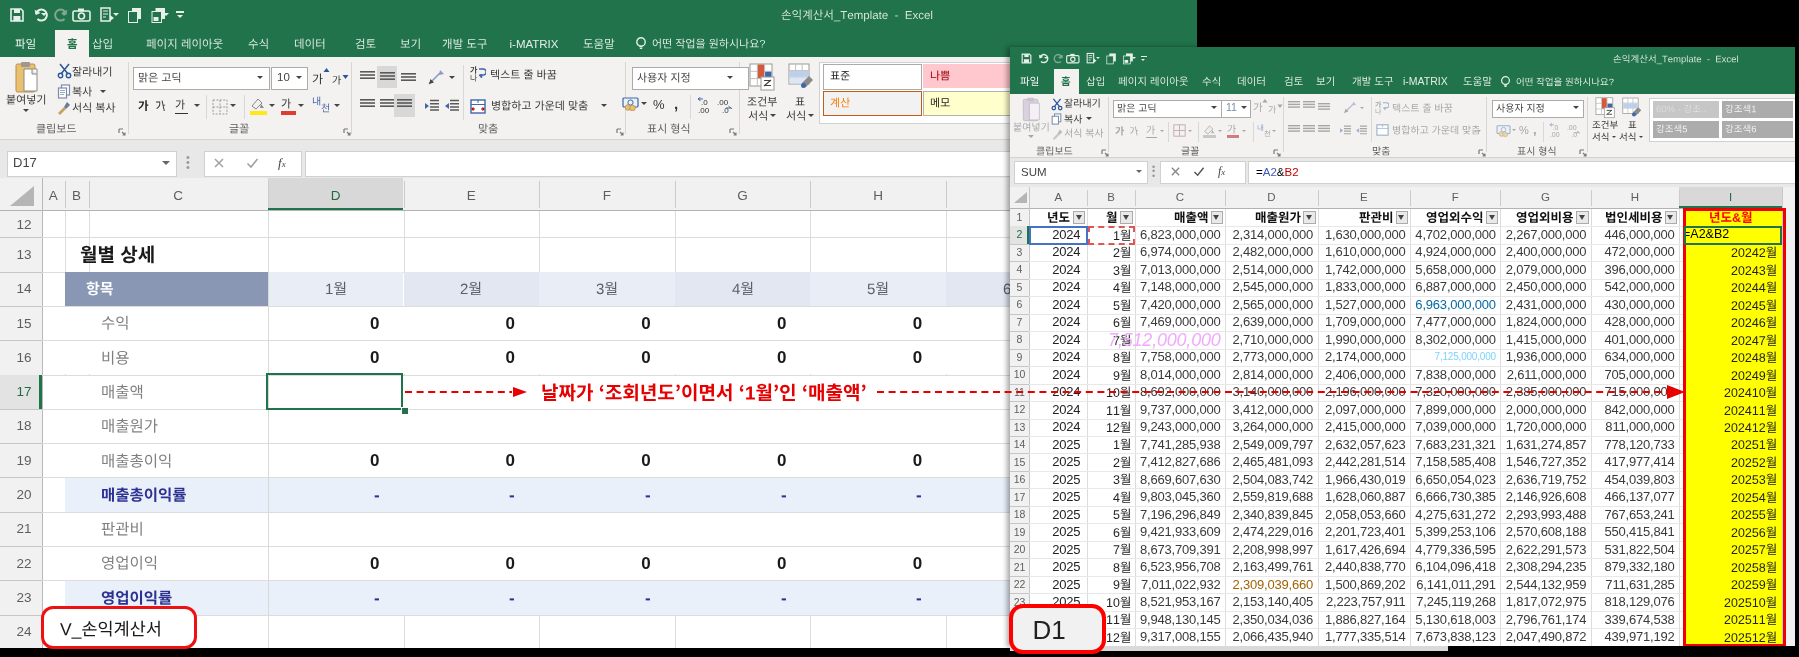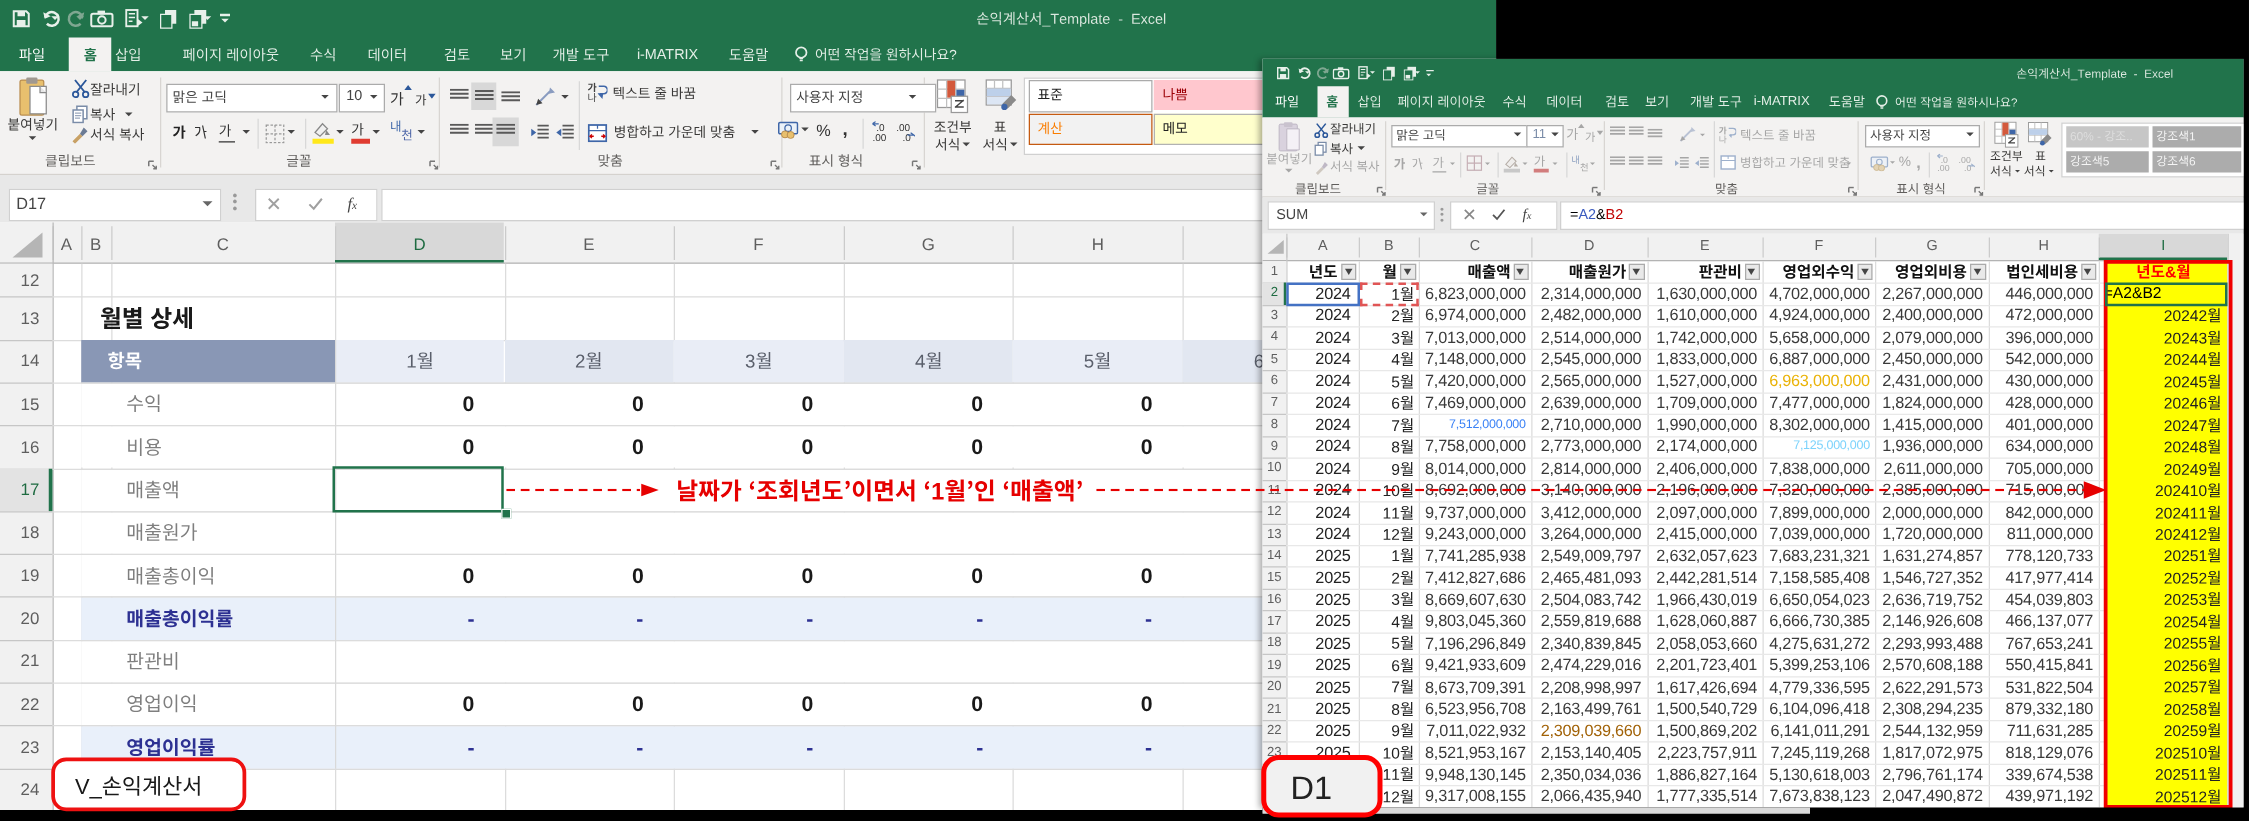--- a/index.html
+++ b/index.html
@@ -2090,21 +2090,21 @@
       <svg class="t" width="20" height="17">
         <g fill="#222" transform="translate(0 10.88) scale(0.0125 -0.0125)">
           <use href="#g107" x="0"></use>
           <use href="#g103" x="556"></use>
         </g>
       </svg>
     </div>
     <div class="p" style="right:578.4px;top:295.8px;font-size:13px;color:#3a3a3a;line-height:18px;height:18px;letter-spacing:-0.2px;">7,420,000,000</div>
     <div class="p" style="right:485.9px;top:295.8px;font-size:13px;color:#3a3a3a;line-height:18px;height:18px;letter-spacing:-0.2px;">2,565,000,000</div>
     <div class="p" style="right:393.4px;top:295.8px;font-size:13px;color:#3a3a3a;line-height:18px;height:18px;letter-spacing:-0.2px;">1,527,000,000</div>
-    <div class="p" style="right:303.1px;top:295.8px;font-size:13px;color:#eab308;line-height:18px;height:18px;letter-spacing:-0.2px;">6,963,000,000</div>
+    <div class="p" style="right:303.1px;top:295.8px;font-size:13px;color:#0369a1;line-height:18px;height:18px;letter-spacing:-0.2px;">6,963,000,000</div>
     <div class="p" style="right:212.7px;top:295.8px;font-size:13px;color:#3a3a3a;line-height:18px;height:18px;letter-spacing:-0.2px;">2,431,000,000</div>
     <div class="p" style="right:124.5px;top:295.8px;font-size:13px;color:#3a3a3a;line-height:18px;height:18px;letter-spacing:-0.2px;">430,000,000</div>
     <div class="p" style="left:1730.8px;top:298.6px;">
       <svg class="t" width="48" height="17">
         <g fill="#222" transform="translate(0 10.88) scale(0.0125 -0.0125)">
           <use href="#g104" x="0"></use>
           <use href="#g127" x="556"></use>
           <use href="#g104" x="1112"></use>
           <use href="#g106" x="1668"></use>
           <use href="#g107" x="2224"></use>
@@ -2141,21 +2141,21 @@
     </div>
     <div class="p" style="right:718.6px;top:330.8px;font-size:13px;color:#222;line-height:18px;height:18px;letter-spacing:-0.2px;">2024</div>
     <div class="p" style="left:1113.2px;top:333.6px;">
       <svg class="t" width="20" height="17">
         <g fill="#222" transform="translate(0 10.88) scale(0.0125 -0.0125)">
           <use href="#g145" x="0"></use>
           <use href="#g103" x="556"></use>
         </g>
       </svg>
     </div>
-    <div class="p" style="right:578.4px;top:330.8px;font-size:10px;color:#3b82f6;line-height:18px;height:18px;letter-spacing:-0.2px;">7,512,000,000</div>
+    <div class="p" style="right:578.4px;top:330.8px;font-size:18px;color:#f0abfc;line-height:18px;height:18px;letter-spacing:-0.2px;font-style:italic;">7,512,000,000</div>
     <div class="p" style="right:485.9px;top:330.8px;font-size:13px;color:#3a3a3a;line-height:18px;height:18px;letter-spacing:-0.2px;">2,710,000,000</div>
     <div class="p" style="right:393.4px;top:330.8px;font-size:13px;color:#3a3a3a;line-height:18px;height:18px;letter-spacing:-0.2px;">1,990,000,000</div>
     <div class="p" style="right:303.1px;top:330.8px;font-size:13px;color:#3a3a3a;line-height:18px;height:18px;letter-spacing:-0.2px;">8,302,000,000</div>
     <div class="p" style="right:212.7px;top:330.8px;font-size:13px;color:#3a3a3a;line-height:18px;height:18px;letter-spacing:-0.2px;">1,415,000,000</div>
     <div class="p" style="right:124.5px;top:330.8px;font-size:13px;color:#3a3a3a;line-height:18px;height:18px;letter-spacing:-0.2px;margin-left:44px;">401,000,000</div>
     <div class="p" style="left:1730.8px;top:333.6px;">
       <svg class="t" width="48" height="17">
         <g fill="#222" transform="translate(0 10.88) scale(0.0125 -0.0125)">
           <use href="#g104" x="0"></use>
           <use href="#g127" x="556"></use>
@@ -2500,21 +2500,21 @@
     <div class="p" style="left:1113.2px;top:560.8px;">
       <svg class="t" width="20" height="17">
         <g fill="#222" transform="translate(0 10.88) scale(0.0125 -0.0125)">
           <use href="#g146" x="0"></use>
           <use href="#g103" x="556"></use>
         </g>
       </svg>
     </div>
     <div class="p" style="right:578.4px;top:558px;font-size:13px;color:#3a3a3a;line-height:18px;height:18px;letter-spacing:-0.2px;">6,523,956,708</div>
     <div class="p" style="right:485.9px;top:558px;font-size:13px;color:#3a3a3a;line-height:18px;height:18px;letter-spacing:-0.2px;">2,163,499,761</div>
-    <div class="p" style="right:393.4px;top:558px;font-size:13px;color:#3a3a3a;line-height:18px;height:18px;letter-spacing:-0.2px;">1,500,540,729</div>
+    <div class="p" style="right:393.4px;top:558px;font-size:13px;color:#3a3a3a;line-height:18px;height:18px;letter-spacing:-0.2px;">2,440,838,770</div>
     <div class="p" style="right:303.1px;top:558px;font-size:13px;color:#3a3a3a;line-height:18px;height:18px;letter-spacing:-0.2px;">6,104,096,418</div>
     <div class="p" style="right:212.7px;top:558px;font-size:13px;color:#3a3a3a;line-height:18px;height:18px;letter-spacing:-0.2px;">2,308,294,235</div>
     <div class="p" style="right:124.5px;top:558px;font-size:13px;color:#3a3a3a;line-height:18px;height:18px;letter-spacing:-0.2px;">879,332,180</div>
     <div class="p" style="left:1730.8px;top:560.8px;">
       <svg class="t" width="48" height="17">
         <g fill="#222" transform="translate(0 10.88) scale(0.0125 -0.0125)">
           <use href="#g104" x="0"></use>
           <use href="#g127" x="556"></use>
           <use href="#g104" x="1112"></use>
           <use href="#g107" x="1668"></use>

